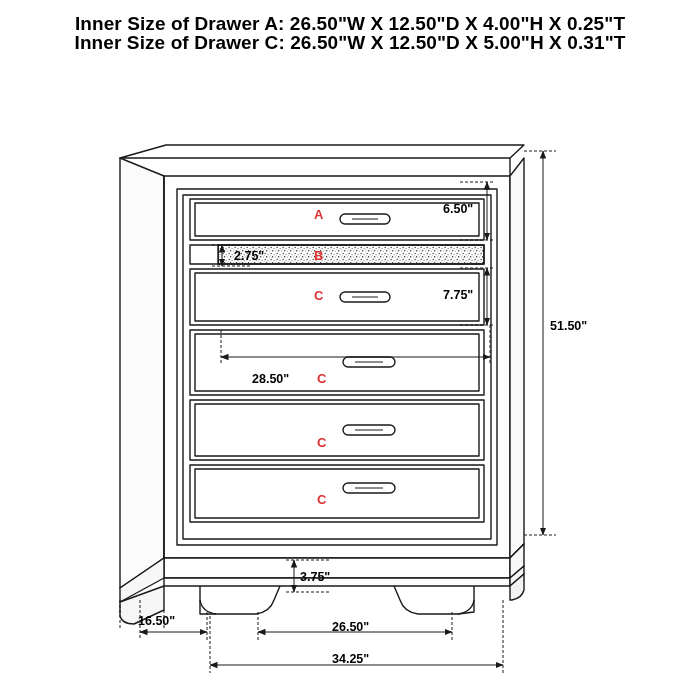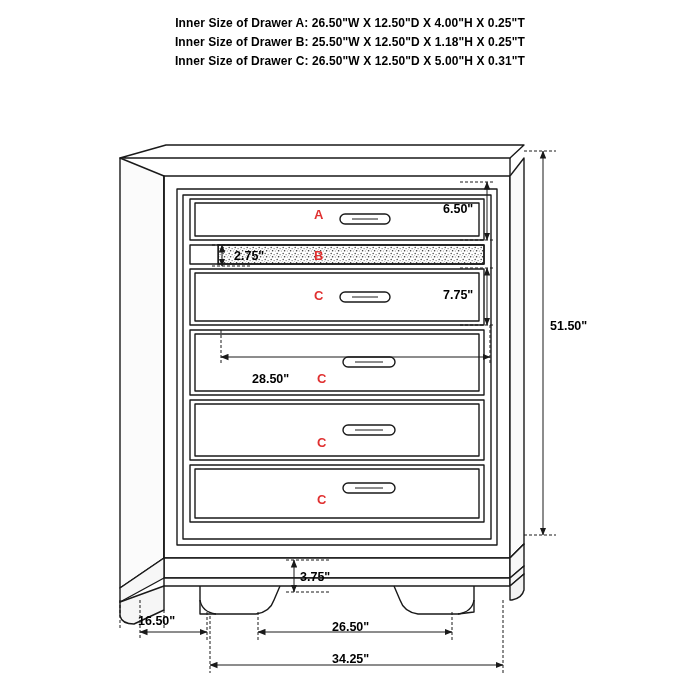--- a/index.html
+++ b/index.html
@@ -20,21 +20,21 @@
     height: 700px;
   }
   .spec-block {
     position: absolute;
     left: 0;
     top: 14px;
     width: 700px;
     text-align: center;
   }
   .spec-line {
-    font-size: 12px;
+    font-size: 19px;
     font-weight: bold;
     color: #000000;
     line-height: 19px;
     letter-spacing: 0.1px;
     white-space: nowrap;
   }
   svg.diagram {
     position: absolute;
     left: 0;
     top: 0;
@@ -54,21 +54,20 @@
     white-space: nowrap;
   }
 </style>
 </head>
 <body>
 
 <div id="stage">
 
   <div class="spec-block">
     <div class="spec-line">Inner Size of Drawer A: 26.50"W X 12.50"D X 4.00"H X 0.25"T</div>
-    <div class="spec-line">Inner Size of Drawer B: 25.50"W X 12.50"D X 1.18"H X 0.25"T</div>
     <div class="spec-line">Inner Size of Drawer C: 26.50"W X 12.50"D X 5.00"H X 0.31"T</div>
   </div>
 
   <svg class="diagram" width="700" height="700" viewBox="0 0 700 700">
     <defs>
       <pattern id="glitter" width="6" height="6" patternUnits="userSpaceOnUse">
         <rect width="6" height="6" fill="#ffffff"></rect>
         <circle cx="1.2" cy="1.4" r="0.75" fill="#4a4a4a"></circle>
         <circle cx="4.1" cy="2.6" r="0.6" fill="#666666"></circle>
         <circle cx="2.6" cy="4.7" r="0.8" fill="#3a3a3a"></circle>

